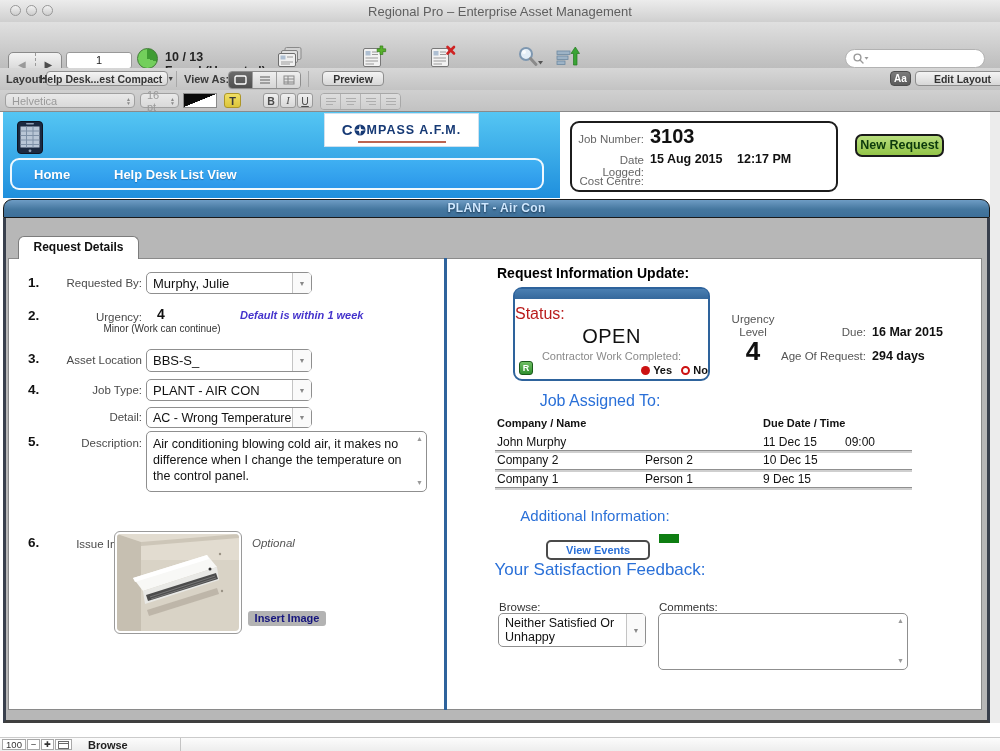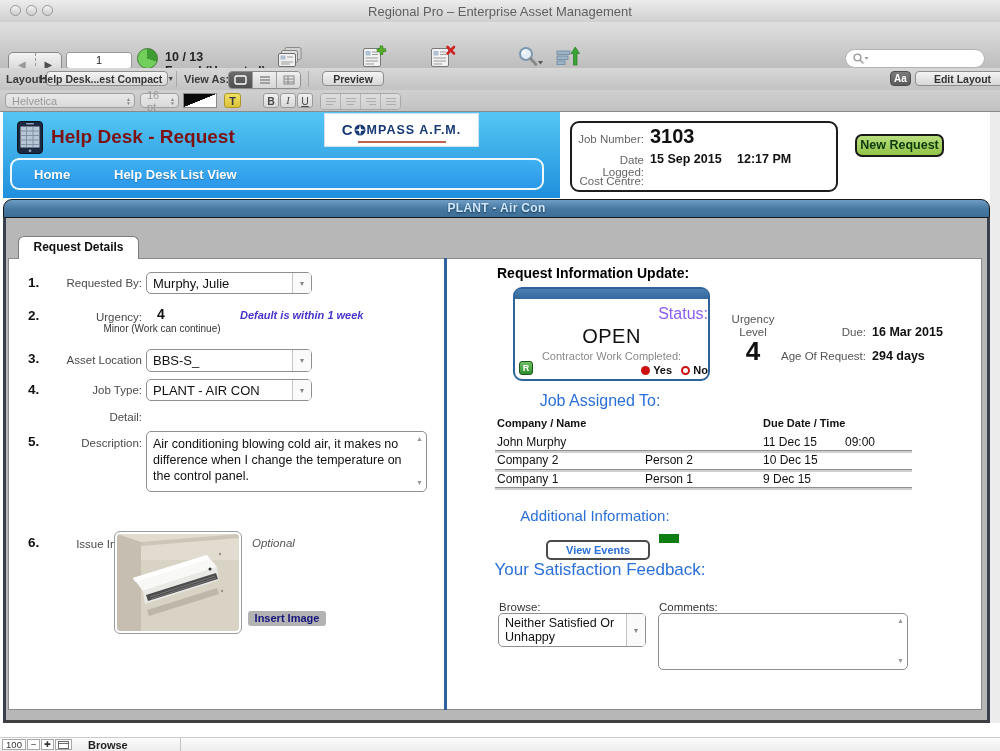--- a/index.html
+++ b/index.html
@@ -366,21 +366,20 @@
         <line x1="3.5" y1="10" x2="22.5" y2="10"></line>
           <line x1="3.5" y1="14.5" x2="22.5" y2="14.5"></line>
         <line x1="3.5" y1="19" x2="22.5" y2="19"></line>
           <line x1="3.5" y1="23.5" x2="22.5" y2="23.5"></line>
         <line x1="9.5" y1="5.5" x2="9.5" y2="26.5"></line>
           <line x1="16" y1="5.5" x2="16" y2="26.5"></line>
       </g>
       <rect x="9" y="2" width="8" height="1.6" rx="0.8" fill="#8fa0b5"></rect>
       <circle cx="13" cy="29.8" r="1.4" fill="#8fa0b5"></circle>
     </svg>
-    <div class="hdr-title">Help Desk - Request</div>
 
     <div class="logo-box">
       <div class="logo-line">
         <span style="font-size:15px">C</span>
         <svg width="12" height="12" viewBox="0 0 12 12" style="margin:0 0.5px">
           <circle cx="6" cy="6" r="5.5" fill="#173a75"></circle>
           <path d="M6 0.6 L7.1 4.9 L11.4 6 L7.1 7.1 L6 11.4 L4.9 7.1 L0.6 6 L4.9 4.9 Z" fill="#fff"></path>
         </svg>
         <span style="font-size:12.5px">MPASS A.F.M.</span>
       </div>
@@ -390,21 +389,21 @@
     <div class="hdr-nav">
       <span style="left:22px">Home</span>
       <span style="left:102px">Help Desk List View</span>
     </div>
   </div>
 
   <div class="job-box">
     <span class="job-label" style="top:10px">Job Number:</span>
     <span class="abs" style="left:78px;top:2px;font-size:20px;font-weight:bold;color:#111">3103</span>
     <span class="job-label" style="top:31px">Date Logged:</span>
-    <span class="abs" style="left:78px;top:29px;font-size:12.5px;font-weight:bold;color:#111">15 Sep 2015</span>
+    <span class="abs" style="left:78px;top:29px;font-size:12.5px;font-weight:bold;color:#111">15 Aug 2015</span>
     <span class="abs" style="left:165px;top:29px;font-size:12.5px;font-weight:bold;color:#111">12:17 PM</span>
     <span class="job-label" style="top:52px">Cost Centre:</span>
   </div>
   <div class="new-req">
     <span>New Request</span>
   </div>
 
   <div class="plant-bar">
     <span>PLANT - Air Con</span>
   </div>
@@ -436,20 +435,24 @@
   </div>
 
   <span class="fnum" style="top:382px">4.</span>
   <span class="flabel" style="top:384px">Job Type:</span>
   <div class="dd" style="left:146px;top:379px;width:166px;height:22px">
     <span class="dd-val">PLANT - AIR CON</span>
     <span class="dd-arrow">▼</span>
   </div>
 
   <span class="flabel" style="top:411px">Detail:</span>
+  <div class="dd" style="left:146px;top:407px;width:166px;height:21px">
+    <span class="dd-val" style="font-size:12.5px">AC - Wrong Temperature</span>
+    <span class="dd-arrow">▼</span>
+  </div>
 
   <span class="fnum" style="top:434px">5.</span>
   <span class="flabel" style="top:437px">Description:</span>
   <div class="tbox" style="left:146px;top:431px;width:281px;height:61px">
     <span>Air conditioning blowing cold air, it makes no difference when I change the temperature on the control panel.</span>
     <span class="scroll-up">▲</span>
     <span class="scroll-dn">▼</span>
   </div>
 
   <span class="fnum" style="top:535px">6.</span>
@@ -476,21 +479,21 @@
   </div>
   <span class="optional">Optional</span>
   <div class="insert-btn">
     <span>Insert Image</span>
   </div>
 
   <div class="riu-heading">Request Information Update:</div>
 
   <div class="status-box">
     <div class="cap"></div>
-    <div class="abs" style="left:0;right:0;top:16px;text-align:right;font-size:16px;color:#8b5cf6">Status:</div>
+    <div class="abs" style="left:0;right:0;top:16px;text-align:left;font-size:16px;color:#b91c1c">Status:</div>
     <div class="abs" style="left:0;right:0;top:36px;text-align:center;font-size:20px;font-weight:500;letter-spacing:.5px;color:#111">OPEN</div>
     <div class="abs" style="left:0;right:0;top:61px;text-align:center;font-size:11px;color:#8a8a8a">Contractor Work Completed:</div>
     <div class="abs" style="left:0;right:0;top:75px;text-align:right;font-size:11px;font-weight:bold;color:#111">
       <span class="radio" style="background:var(--radio_red,#cc1111)"></span>
       <span>Yes</span>
       &nbsp;
       <span class="radio" style="border:2px solid var(--radio_red,#cc1111);background:#fff"></span>
       <span>No</span>
     </div>
     <div class="r-badge">

